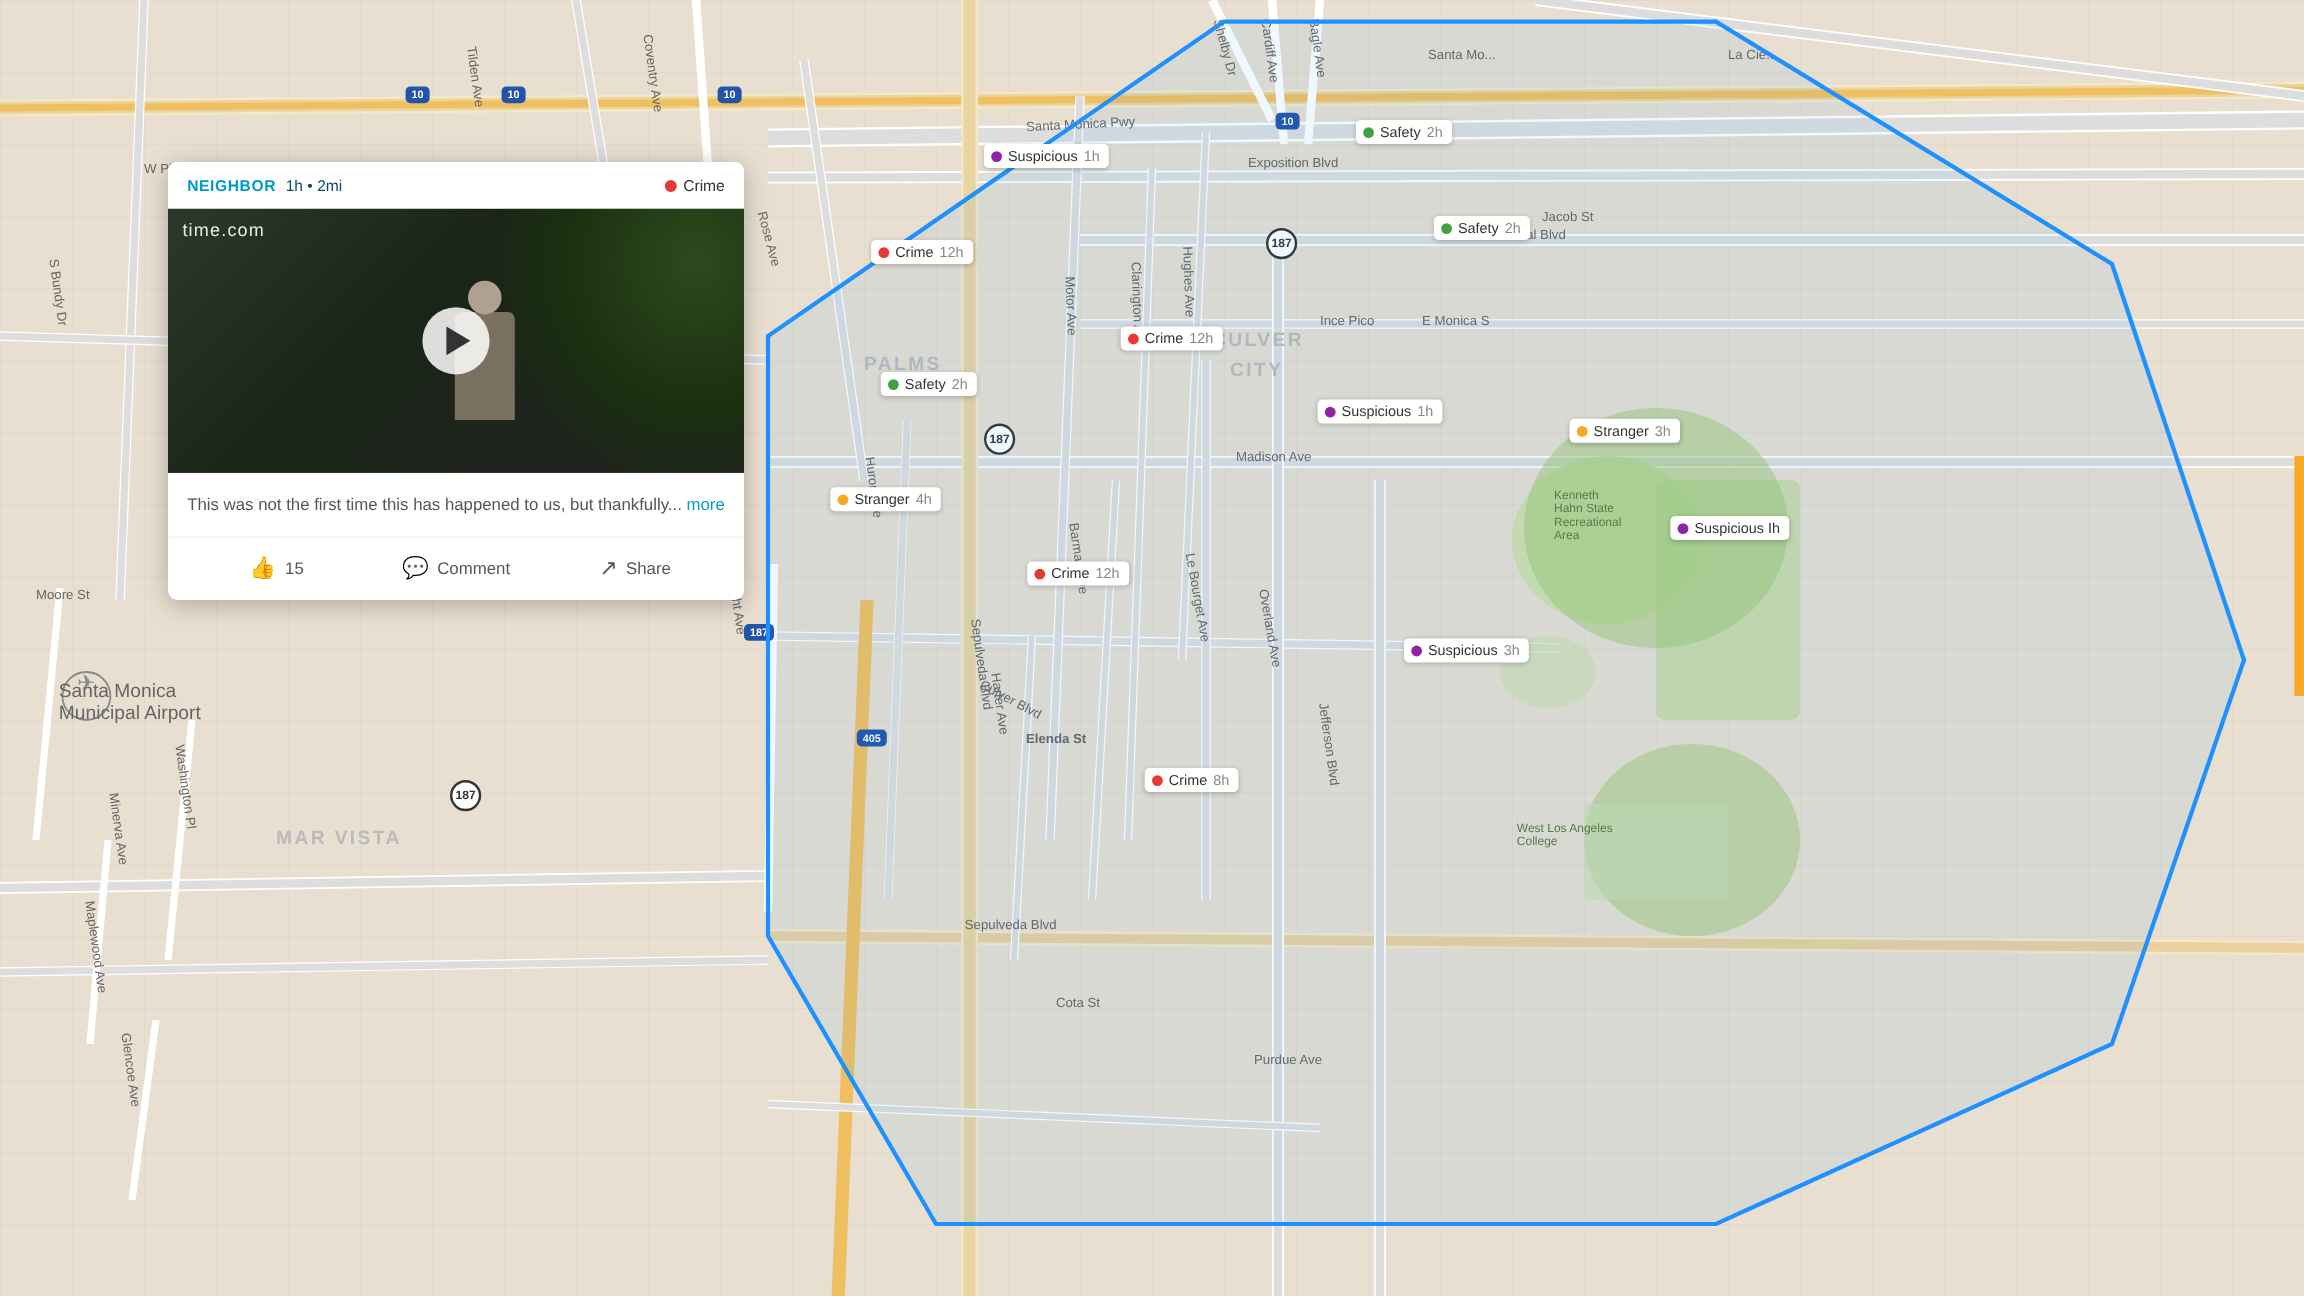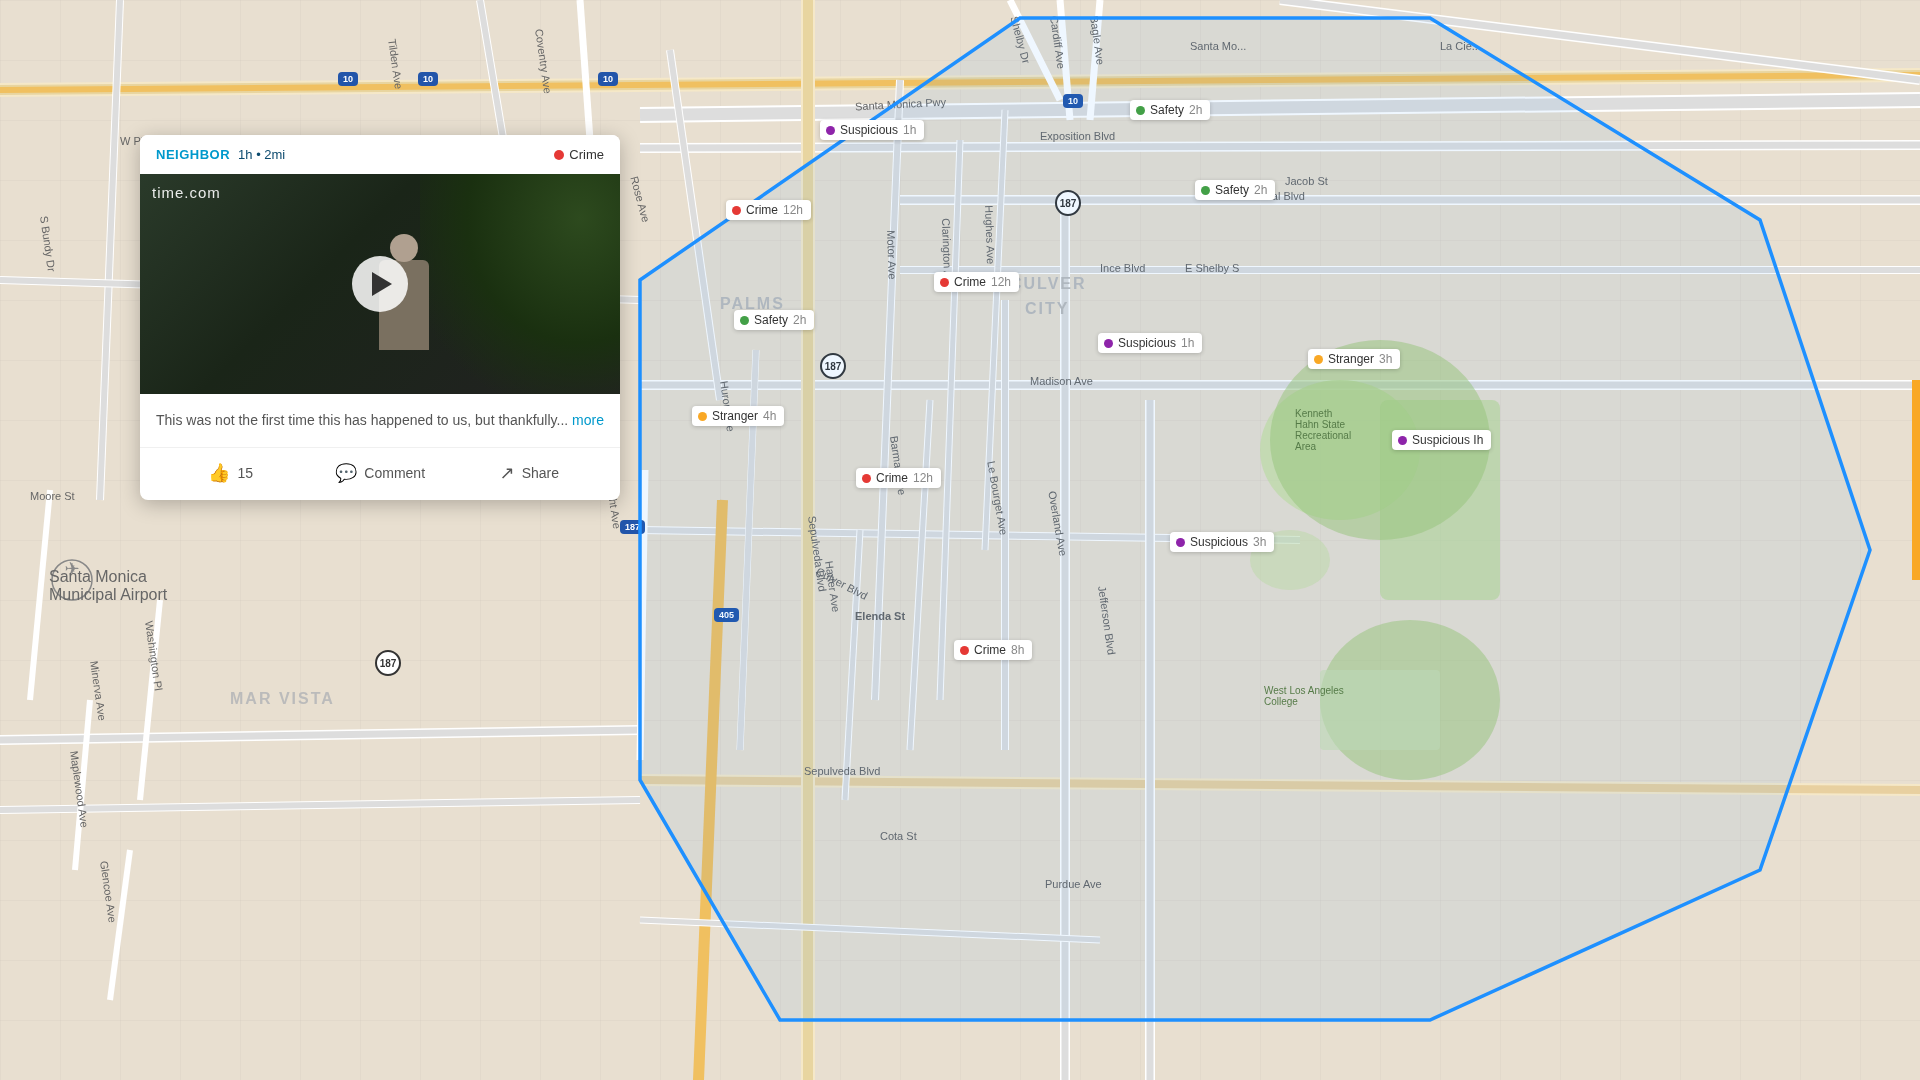--- a/index.html
+++ b/index.html
@@ -458,22 +458,22 @@
 <div class="area-label" style="left:230px;top:690px;">MAR VISTA</div>
 
 <div class="road-label" style="left:855px;top:98px;transform:rotate(-3deg);">Santa Monica Pwy</div>
 <div class="road-label" style="left:1040px;top:130px;">Exposition Blvd</div>
 <div class="road-label" style="left:1240px;top:190px;">National Blvd</div>
 <div class="road-label" style="left:1030px;top:375px;">Madison Ave</div>
 <div class="road-label" style="left:640px;top:175px;transform:rotate(75deg);transform-origin:0 0;">Rose Ave</div>
 <div class="road-label" style="left:897px;top:230px;transform:rotate(88deg);transform-origin:0 0;">Motor Ave</div>
 <div class="road-label" style="left:952px;top:218px;transform:rotate(88deg);transform-origin:0 0;">Clarington Ave</div>
 <div class="road-label" style="left:995px;top:205px;transform:rotate(88deg);transform-origin:0 0;">Hughes Ave</div>
-<div class="road-label" style="left:1100px;top:262px;">Ince Blvd</div>
-<div class="road-label" style="left:1185px;top:262px;">E Shelby S</div>
+<div class="road-label" style="left:1100px;top:262px;">Ince Pico</div>
+<div class="road-label" style="left:1185px;top:262px;">E Monica S</div>
 <div class="road-label" style="left:818px;top:515px;transform:rotate(82deg);transform-origin:0 0;">Sepulveda Blvd</div>
 <div class="road-label" style="left:804px;top:765px;">Sepulveda Blvd</div>
 <div class="road-label" style="left:1058px;top:490px;transform:rotate(80deg);transform-origin:0 0;">Overland Ave</div>
 <div class="road-label" style="left:997px;top:460px;transform:rotate(80deg);transform-origin:0 0;">Le Bourget Ave</div>
 <div class="road-label" style="left:1108px;top:585px;transform:rotate(82deg);transform-origin:0 0;">Jefferson Blvd</div>
 <div class="road-label" style="left:820px;top:565px;transform:rotate(28deg);transform-origin:0 0;">Culver Blvd</div>
 <div class="road-label" style="left:730px;top:380px;transform:rotate(82deg);transform-origin:0 0;">Huron Ave</div>
 <div class="road-label" style="left:835px;top:560px;transform:rotate(82deg);transform-origin:0 0;">Harter Ave</div>
 <div class="road-label" style="left:900px;top:435px;transform:rotate(82deg);transform-origin:0 0;">Barman Ave</div>
 <div class="road-label" style="left:855px;top:610px;font-weight:bold;">Elenda St</div>

